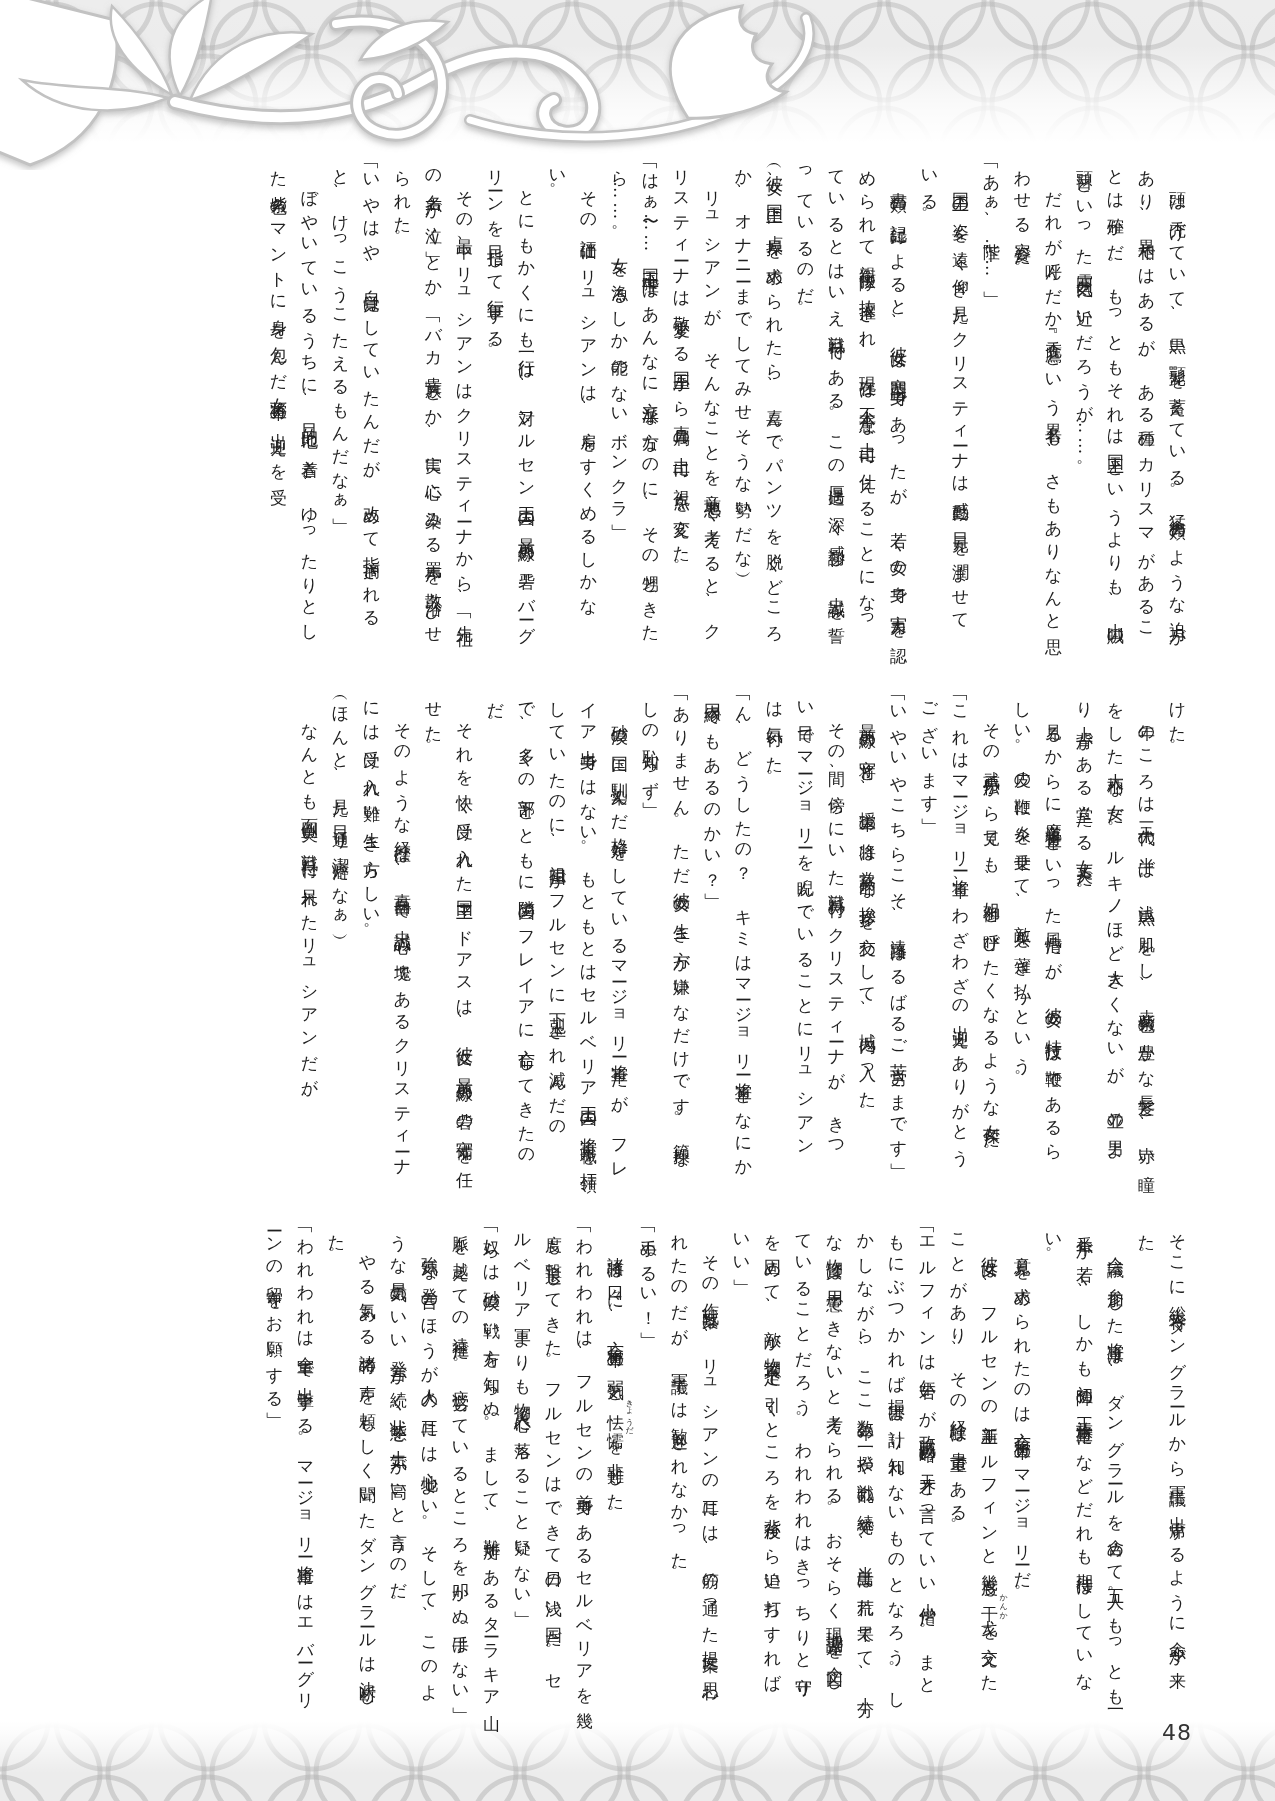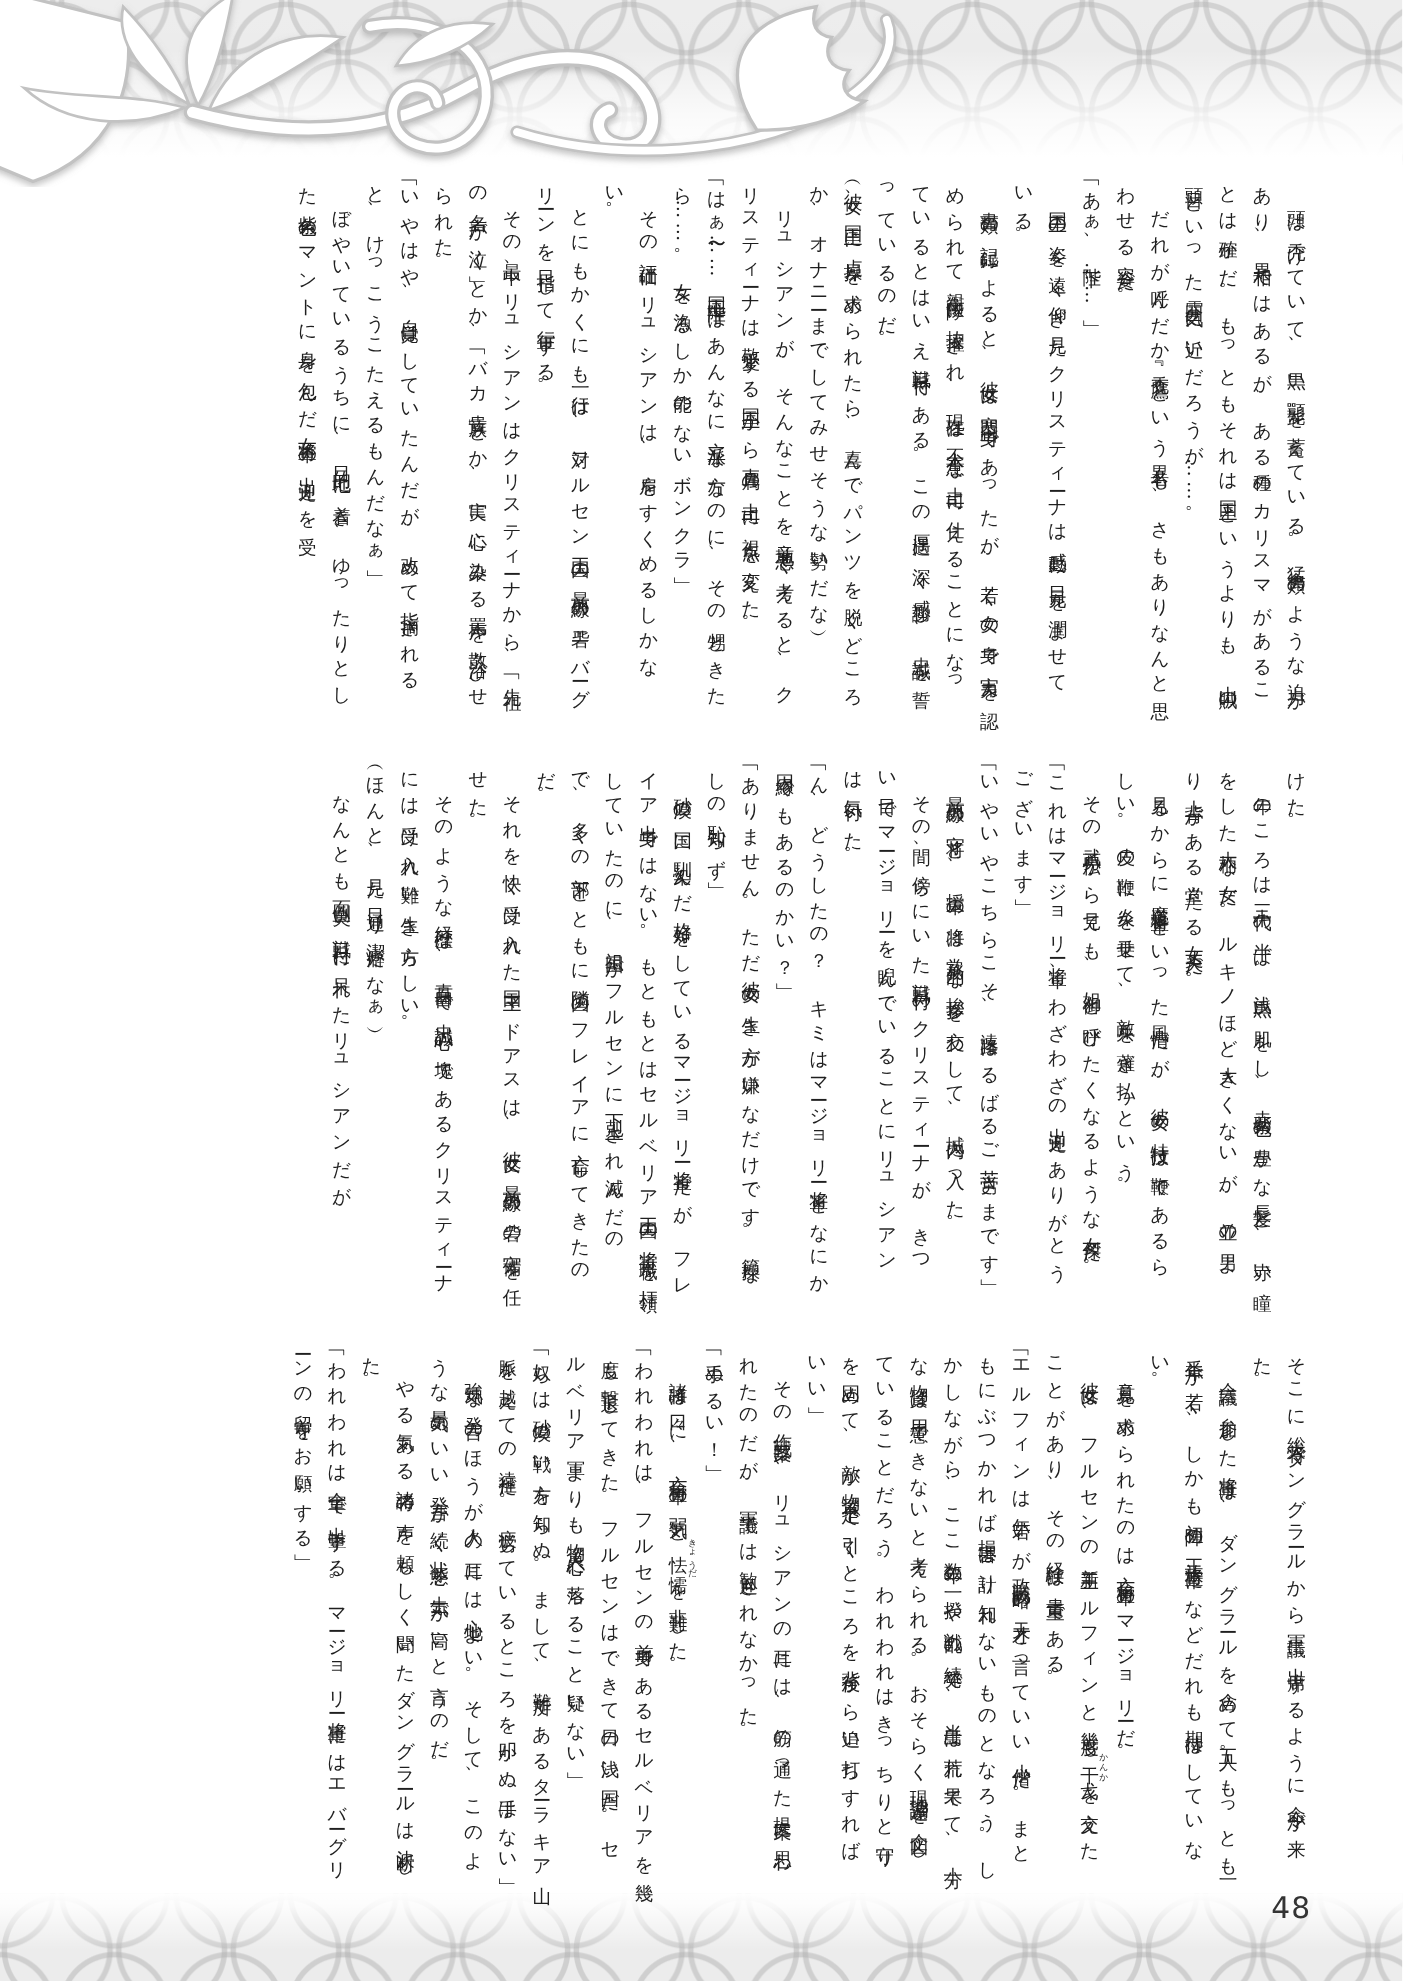--- a/index.html
+++ b/index.html
@@ -44,21 +44,21 @@
   #band-1{top:158px;}
   #band-2{top:690px;}
   #band-3{top:1222px;}
   .band p{margin:0;padding:0;}
   .band p.indent{text-indent:21px;}
   ruby rt{font-size:8px;letter-spacing:0;color:#1f1f1f;}
   
   #page-number{
     position:absolute;top:1720px;right:83px;z-index:4;
     font-family:"DejaVu Sans","Liberation Sans",sans-serif;
-    font-size:27px;color:#333333;letter-spacing:1px;
+    font-size:22px;color:#333333;letter-spacing:1px;
   }
 </style>
 </head>
 <body>
 
 <div id="page">
 
   <div id="top-strip" class="lattice"></div>
 
   <svg id="flourish" width="840" height="170" viewBox="0 0 840 170" aria-hidden="true">

